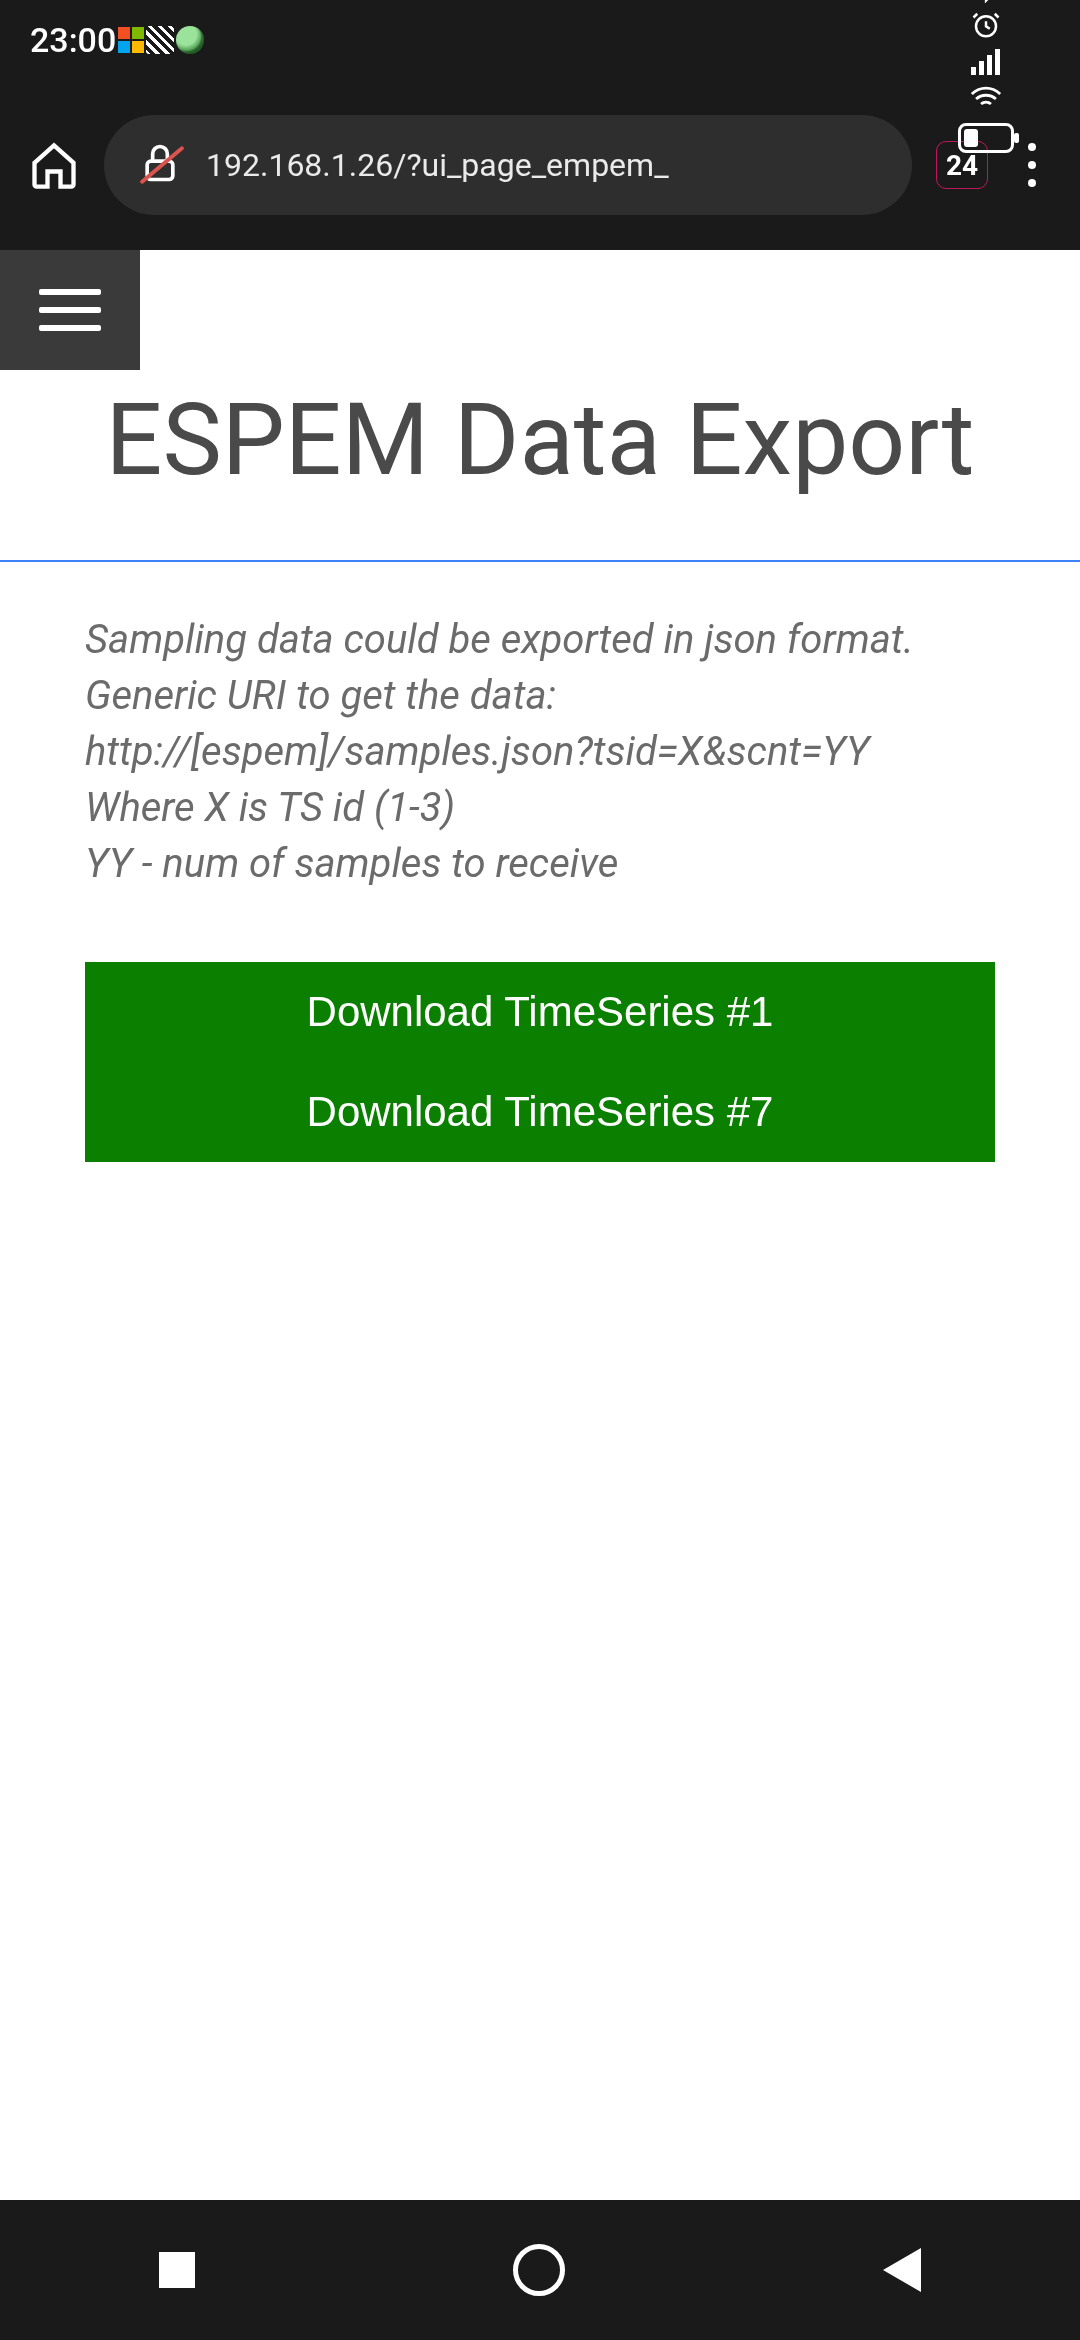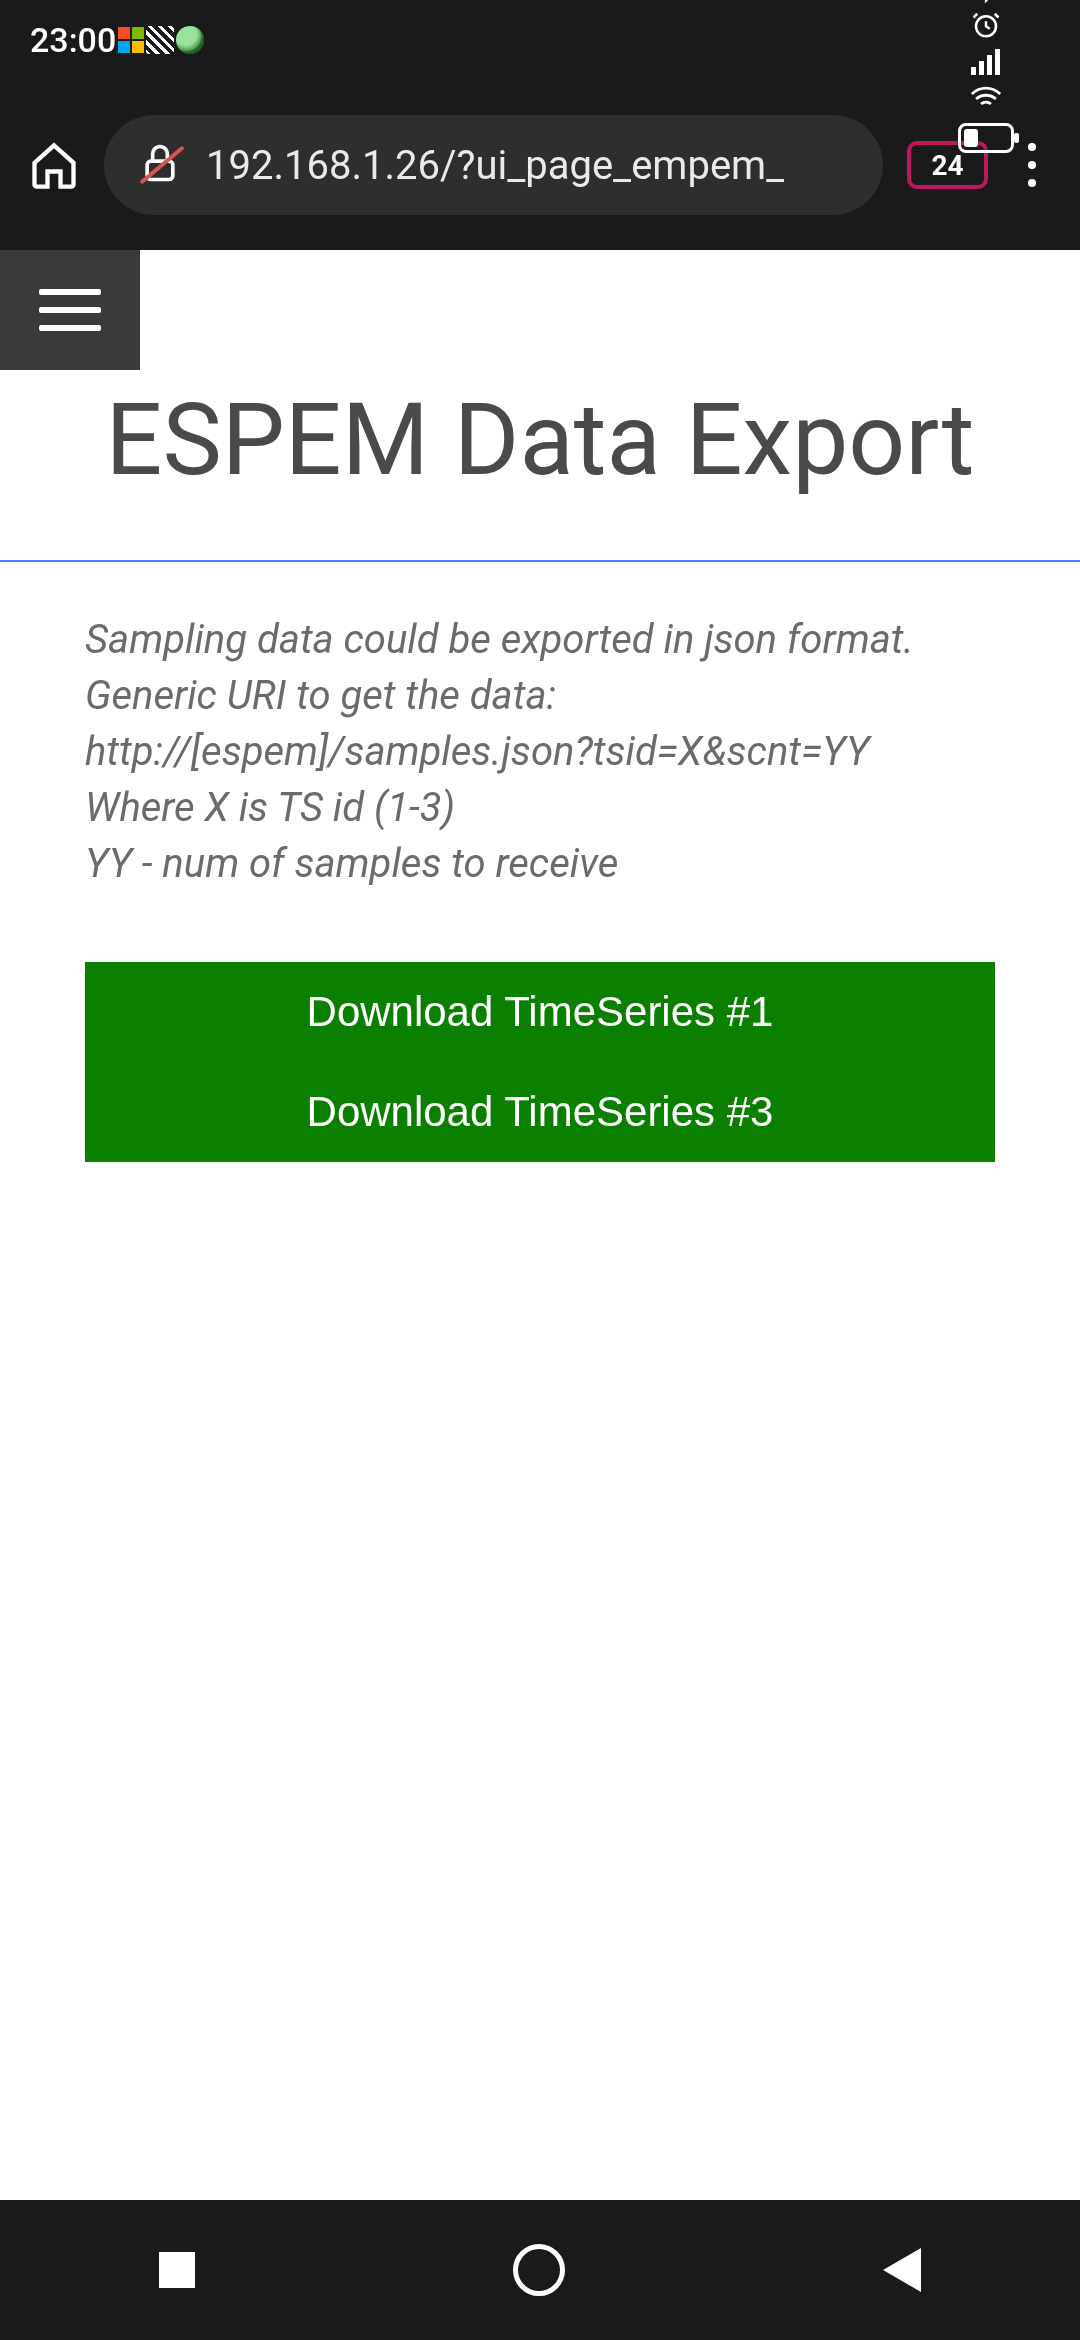--- a/index.html
+++ b/index.html
@@ -105,28 +105,28 @@
     left: -4px;
     top: 50%;
     width: 56px;
     height: 4px;
     background: #d9534f;
     transform: translateY(-50%) rotate(-40deg);
     border-radius: 2px;
   }
   .url-text {
     color: #eaeaea;
-    font-size: 40px;
+    font-size: 32px;
     white-space: nowrap;
     overflow: hidden;
   }
   .tab-count {
-    width: 81px;
+    width: 52px;
     height: 48px;
-    border: 4px solid #be185d;
+    border: 1px solid #be185d;
     border-radius: 10px;
     font-size: 28px;
     font-weight: 700;
   }
   .kebab {
     width: 40px;
     height: 60px;
     flex-direction: column;
     gap: 10px;
   }
@@ -346,21 +346,21 @@
       <span></span>
       <span></span>
   </div>
   <h1 class="page-title">ESPEM Data Export</h1>
   <div class="desc" style="white-space:pre-line;font-style:italic;">Sampling data could be exported in json format.
 Generic URI to get the data: http://[espem]/samples.json?tsid=X&amp;scnt=YY
 Where X is TS id (1-3)
 YY - num of samples to receive</div>
   <div class="buttons">
     <button class="dl-btn">Download TimeSeries #1</button>
-    <button class="dl-btn">Download TimeSeries #3</button>
+    <button class="dl-btn">Download TimeSeries #7</button>
   </div>
 </div>
 
 <div class="nav-bar">
   <div class="nav-sq"></div>
   <div class="nav-circ"></div>
   <div class="nav-tri"></div>
 </div>
 
 </body></html>

